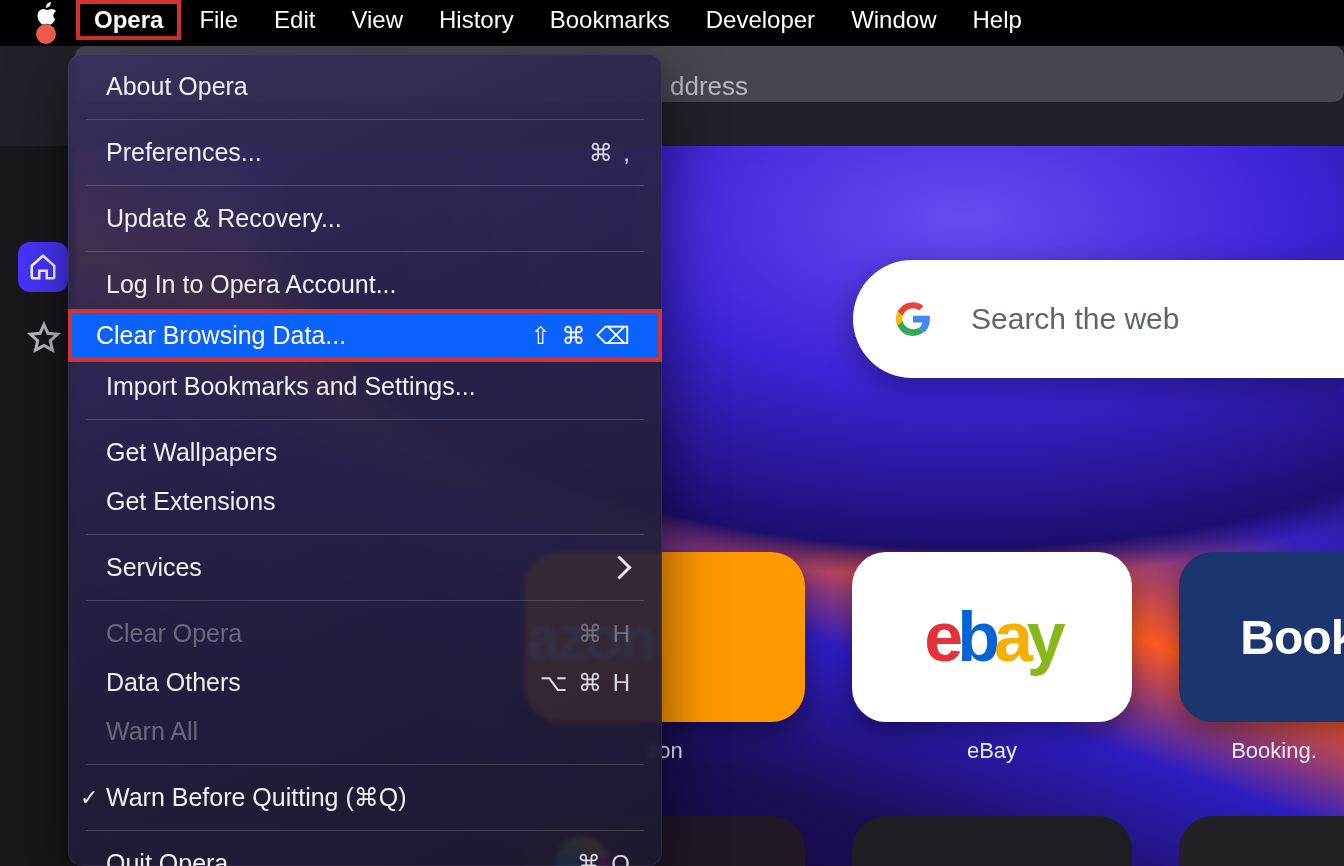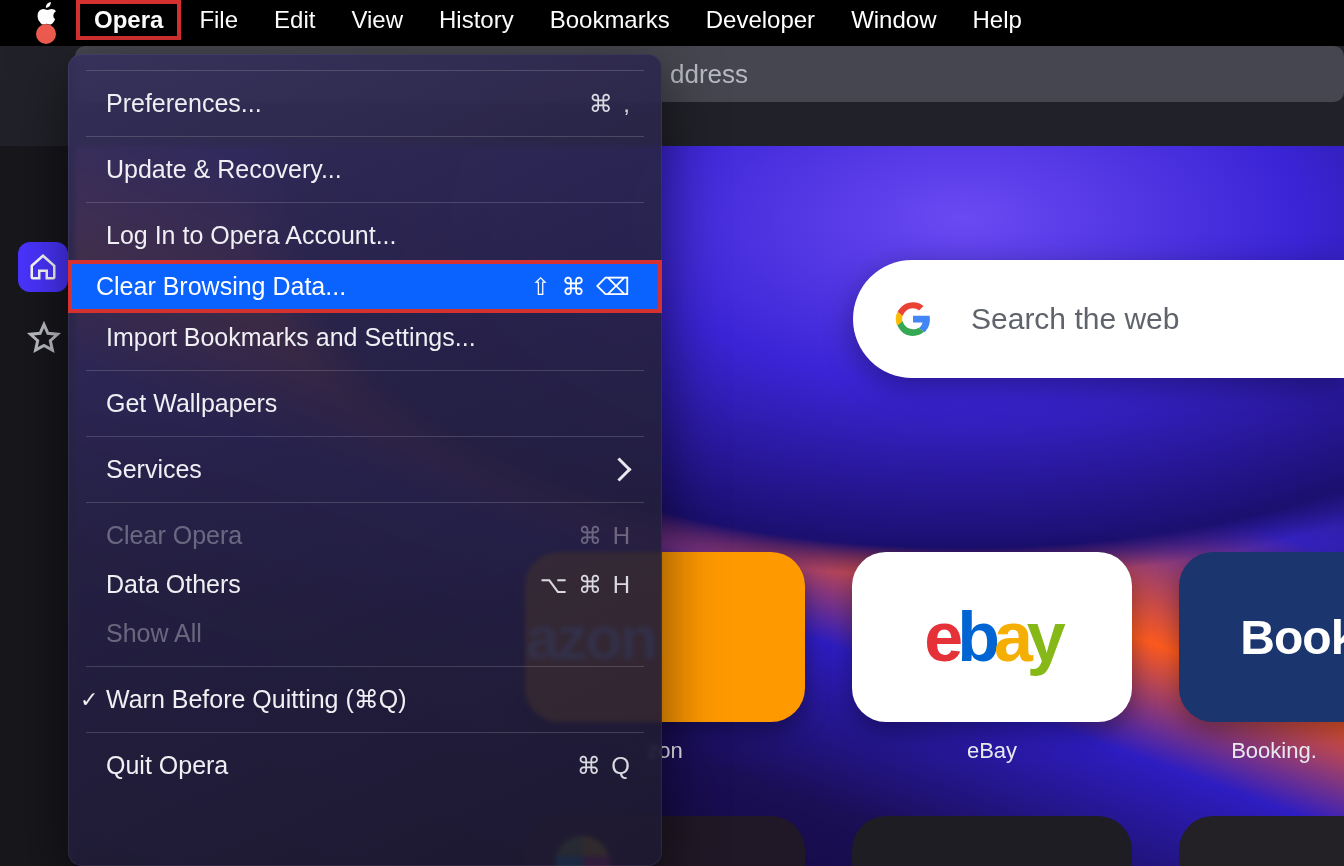--- a/index.html
+++ b/index.html
@@ -38,21 +38,21 @@
   .traffic span:last-child { position:relative; top:20px; left:-42px;}
   
   .traffic { flex-direction:column; gap:20px; left:36px; top:24px;}
   .traffic span { width:20px; height:20px; }
   .traffic span:nth-child(2){ top:0;}
   .traffic span:last-child{ top:0; left:0;}
   .addr-bar {
     position:absolute; left:75px; top:46px;
     width:1269px; height:56px;
     background:#45464f; border-radius:10px;
-    color:#b9bbc4; font-size:26px; display:flex; align-items:center;
+    color:#b9bbc4; font-size:26px; display:flex; align-items:flex-end;
     padding-left:595px;
   }
   
   .side-home {
     position:absolute; left:18px; top:242px; width:50px; height:50px;
     background:#4a34ff; border-radius:12px; display:flex; align-items:center; justify-content:center;
   }
   .side-home svg{ width:30px; height:30px; stroke:#fff; fill:none; stroke-width:2;}
   .side-star {
     position:absolute; left:24px; top:318px; width:40px; height:40px;
@@ -228,20 +228,23 @@
 <div class="dial-label amazon-l">zon</div>
 <div class="dial-label ebay-l">eBay</div>
 <div class="dial-label booking-l">Booking.</div>
 
 <div class="dial2 blk1"></div>
 <div class="blk1-dot"></div>
 <div class="dial2 blk2"></div>
 <div class="dial2 blk3"></div>
 
 <div class="dropdown">
+  <div class="dd-item">
+      <span class="lbl">About Opera</span>
+    </div>
   <div class="dd-sep"></div>
   <div class="dd-item">
       <span class="lbl">Preferences...</span>
       <span class="sc">⌘  ,</span>
     </div>
   <div class="dd-sep"></div>
   <div class="dd-item">
       <span class="lbl">Update &amp; Recovery...</span>
     </div>
   <div class="dd-sep"></div>
@@ -252,35 +255,38 @@
       <span class="lbl">Clear Browsing Data...</span>
       <span class="sc">⇧ ⌘ ⌫</span>
     </div>
   <div class="dd-item">
       <span class="lbl">Import Bookmarks and Settings...</span>
     </div>
   <div class="dd-sep"></div>
   <div class="dd-item">
       <span class="lbl">Get Wallpapers</span>
     </div>
+  <div class="dd-item">
+      <span class="lbl">Get Extensions</span>
+    </div>
   <div class="dd-sep"></div>
   <div class="dd-item has-sub">
       <span class="lbl">Services</span>
     </div>
   <div class="dd-sep"></div>
   <div class="dd-item disabled">
       <span class="lbl">Clear Opera</span>
       <span class="sc">⌘ H</span>
     </div>
   <div class="dd-item">
       <span class="lbl">Data Others</span>
       <span class="sc">⌥ ⌘ H</span>
     </div>
   <div class="dd-item disabled">
-      <span class="lbl">Show All</span>
+      <span class="lbl">Warn All</span>
     </div>
   <div class="dd-sep"></div>
   <div class="dd-item checked">
       <span class="lbl">Warn Before Quitting (⌘Q)</span>
     </div>
   <div class="dd-sep"></div>
   <div class="dd-item">
       <span class="lbl">Quit Opera</span>
       <span class="sc">⌘ Q</span>
     </div>

